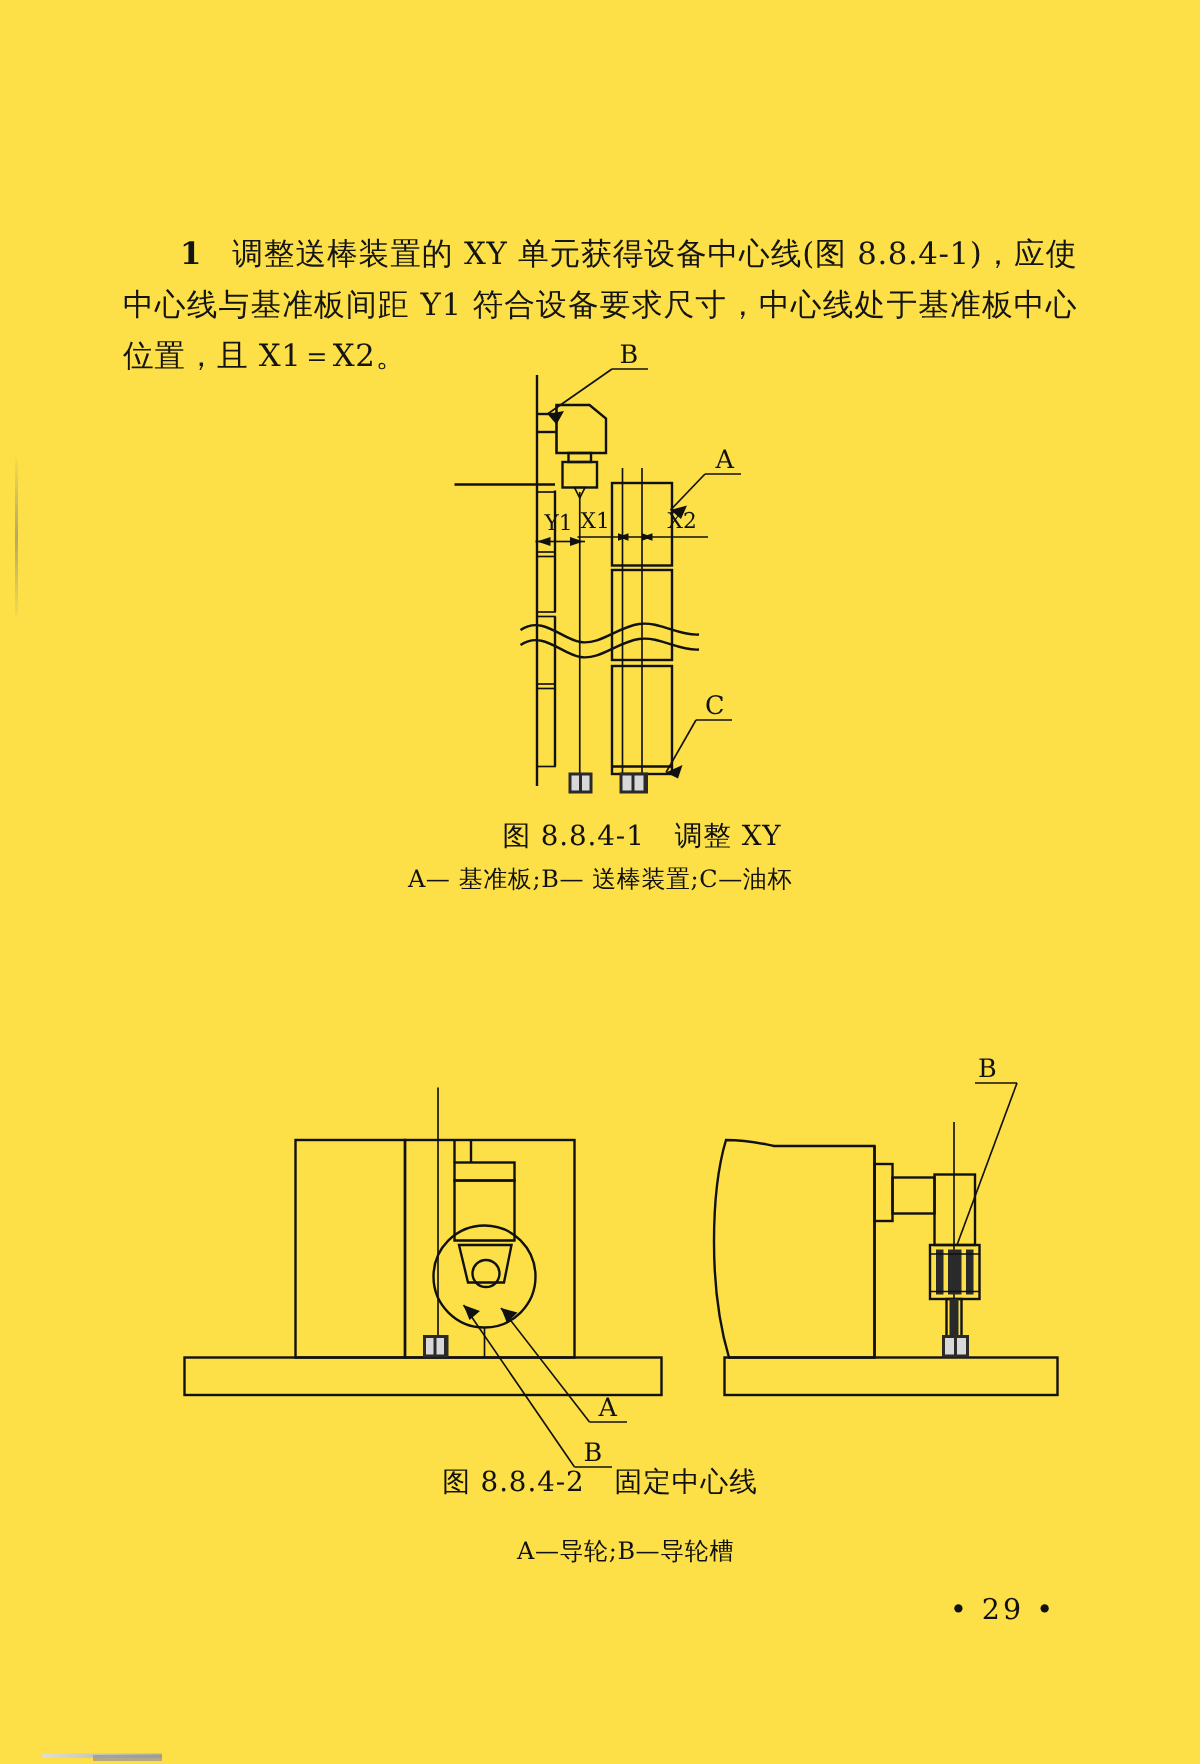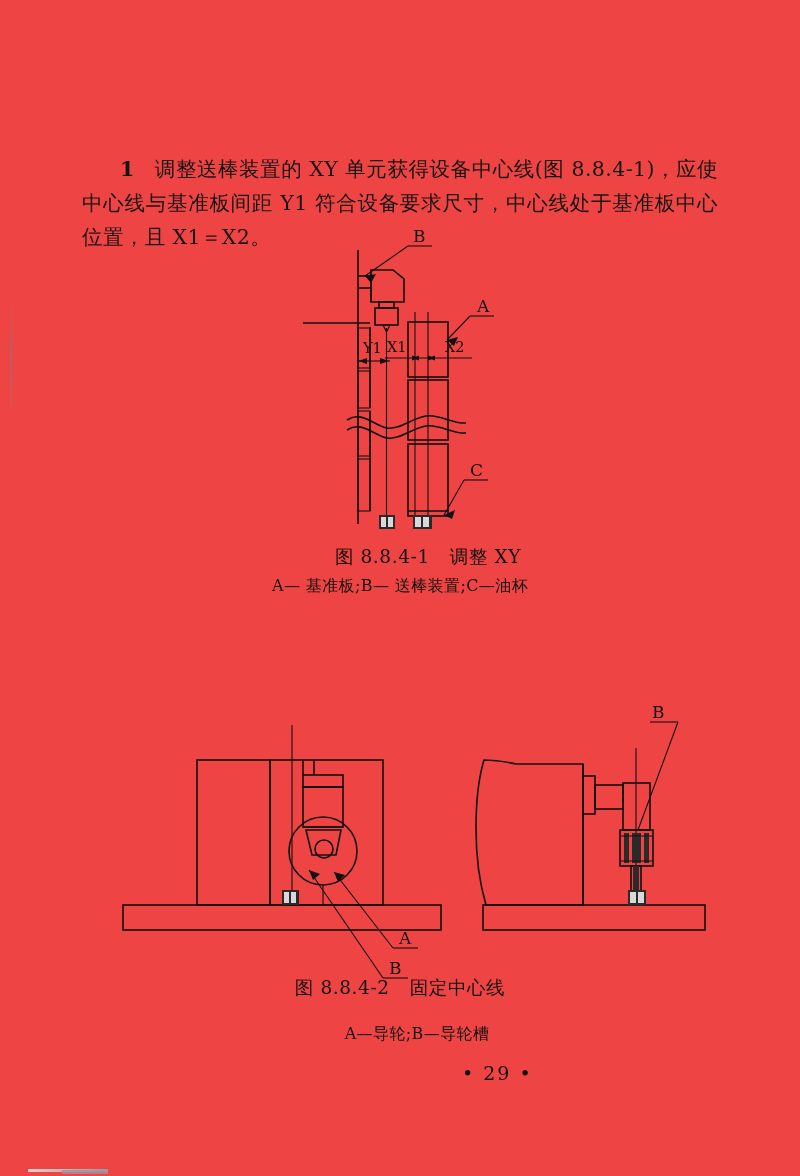--- a/index.html
+++ b/index.html
@@ -12,21 +12,21 @@
     height: 1176px;
     position: relative;
     font-family: "DejaVu Serif", "Liberation Serif", serif;
     color: #1a1a1a;
     overflow: hidden;
   }
 
   .page {
     position: absolute;
     inset: 0;
-    background: #ef4444;
+    background: #fde047;
   }
 
   
   .scan-line-left {
     position: absolute;
     left: 10px;
     top: 305px;
     width: 2px;
     height: 105px;
     background: linear-gradient(to bottom, rgba(140,140,150,0.05), rgba(120,120,132,0.55), rgba(140,140,150,0.08));
@@ -123,21 +123,21 @@
     font-size: 14.5px;
     fill: #111;
   }
 
   
   .page-number {
     position: absolute;
     top: 1062px;
     left: 0;
     width: 704px;
-    text-align: left;
+    text-align: right;
     font-size: 19px;
     letter-spacing: 2px;
     color: #111;
     padding-left: 462px;
     box-sizing: border-box;
   }
 </style>
 </head>
 <body>
 

